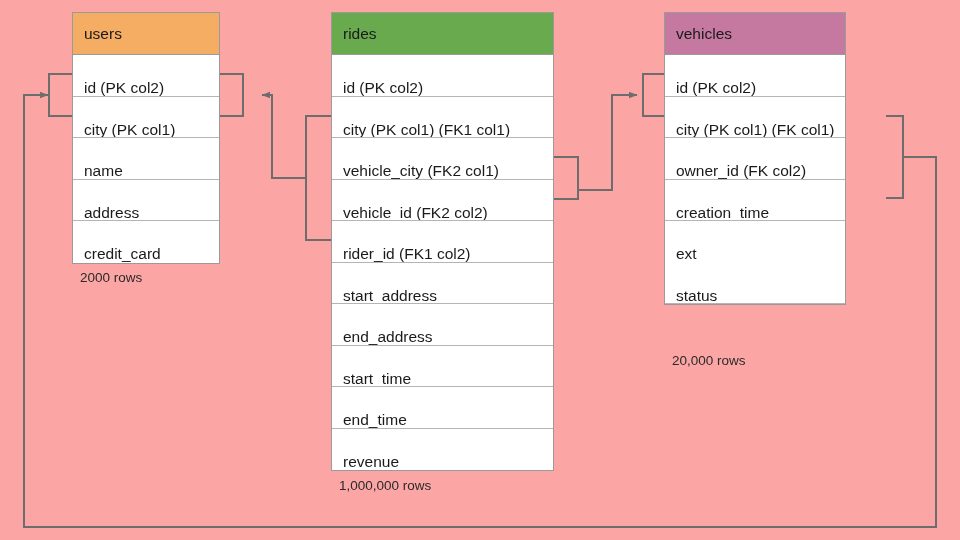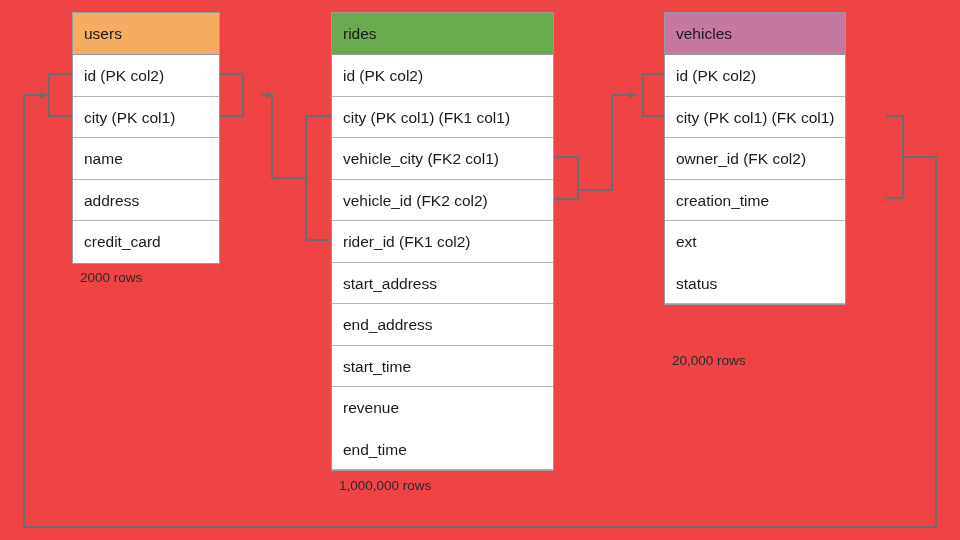--- a/index.html
+++ b/index.html
@@ -9,21 +9,21 @@
     background: #ffffff;
   }
   body {
     font-family: "Liberation Sans", sans-serif;
     -webkit-font-smoothing: antialiased;
   }
   #canvas {
     position: relative;
     width: 960px;
     height: 540px;
-    background: #ef4444;
+    background: #fca5a5;
     overflow: hidden;
   }
   #edges {
     position: absolute;
     left: 0;
     top: 0;
     width: 960px;
     height: 540px;
     pointer-events: none;
   }
@@ -42,21 +42,21 @@
     font-size: 15.5px;
     color: #1a1a1a;
     border-bottom: 1px solid #9a9a9a;
     overflow: hidden;
     white-space: nowrap;
   }
   .field-row {
     box-sizing: border-box;
     height: 41.5px;
     line-height: 41.5px;
-    padding: 0 0 0 11px;
+    padding: 12px 0 0 11px;
     font-size: 15.5px;
     color: #1a1a1a;
     border-bottom: 1px solid #b5b5b5;
     background: #ffffff;
     overflow: hidden;
     white-space: nowrap;
   }
   .field-row.last {
     border-bottom: none;
   }
@@ -122,22 +122,22 @@
   <div class="entity" id="entity-rides">
     <div class="entity-header" style="background:#6aaa4f">rides</div>
     <div class="field-row">id (PK col2)</div>
     <div class="field-row">city (PK col1) (FK1 col1)</div>
     <div class="field-row">vehicle_city (FK2 col1)</div>
     <div class="field-row">vehicle_id (FK2 col2)</div>
     <div class="field-row">rider_id (FK1 col2)</div>
     <div class="field-row">start_address</div>
     <div class="field-row">end_address</div>
     <div class="field-row">start_time</div>
+    <div class="field-row">end_time</div>
     <div class="field-row last">revenue</div>
-    <div class="field-row">end_time</div>
   </div>
   <div class="row-caption" id="caption-rides">1,000,000 rows</div>
 
   <div class="entity" id="entity-vehicles">
     <div class="entity-header" style="background:#c578a0">vehicles</div>
     <div class="field-row">id (PK col2)</div>
     <div class="field-row">city (PK col1) (FK col1)</div>
     <div class="field-row">owner_id (FK col2)</div>
     <div class="field-row">creation_time</div>
     <div class="field-row last">ext</div>

